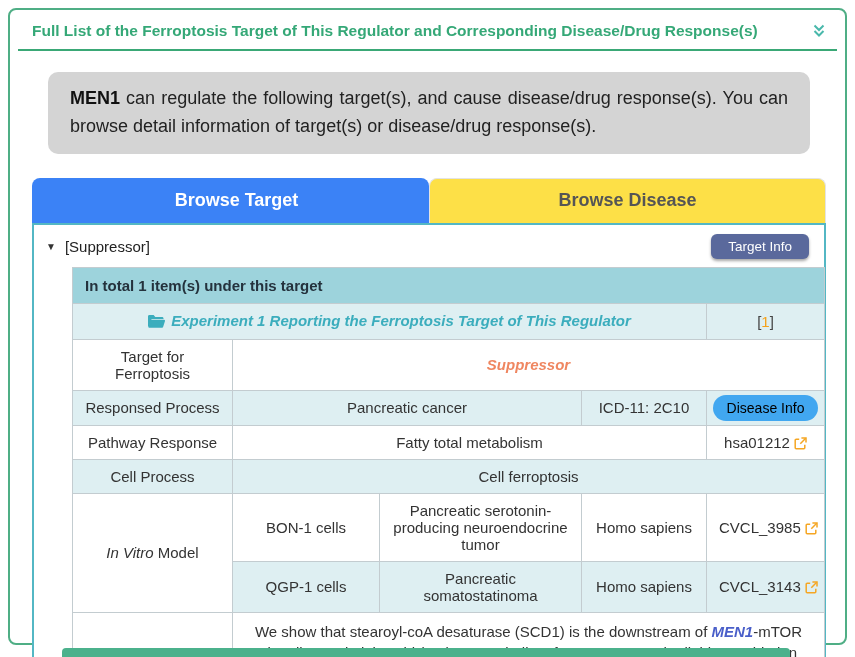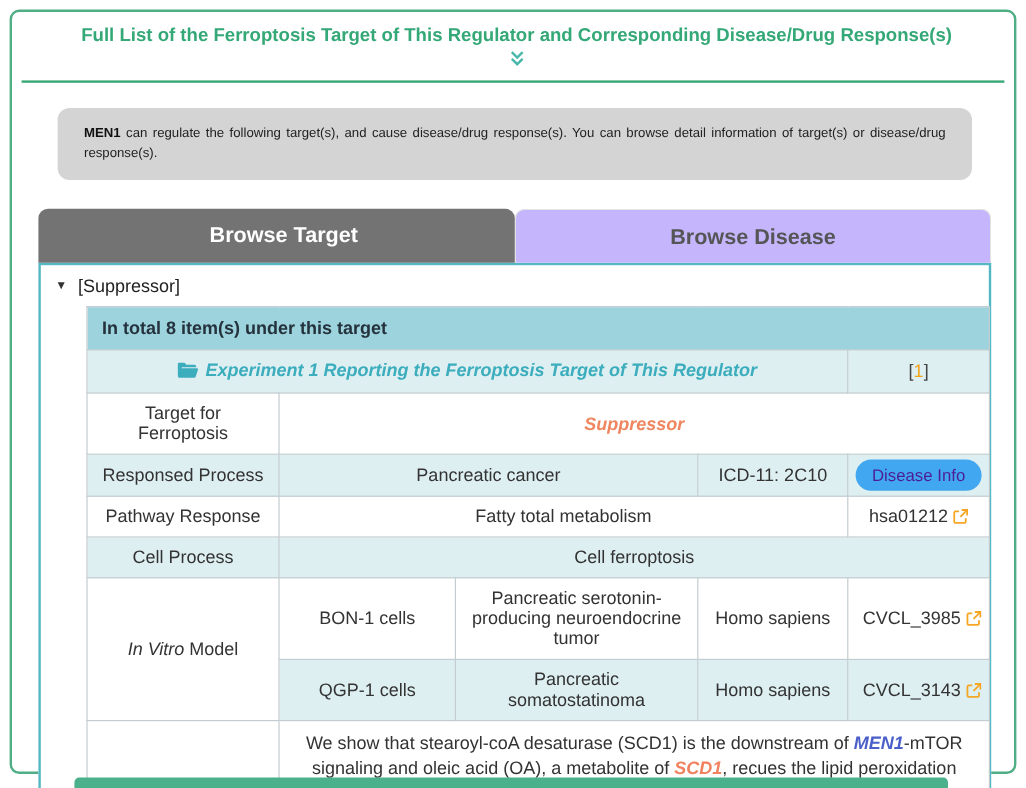--- a/index.html
+++ b/index.html
@@ -5,52 +5,52 @@
   * { box-sizing: border-box; margin: 0; padding: 0; }
   html,body { width: 855px; height: 657px; background:#fff; font-family:"Liberation Sans", sans-serif; overflow:hidden; }
   body { position:relative; }
 
   .container {
     position:absolute; left:8px; top:8px; width:839px; height:637px;
     border:2px solid #4fae85; border-radius:8px; background:#fff;
   }
   .section-header {
     display:flex; justify-content:space-between; align-items:center;
-    padding:11px 16px 8px 22px; color:#35a877; font-weight:bold; font-size:15.5px;flex-direction:column;
+    padding:11px 16px 8px 22px; color:#35a877; font-weight:bold; font-size:15.5px;
   }
   .chev { cursor:pointer; display:inline-flex; padding:2px; }
   .divider { border-top:2px solid #3aa876; margin:0 8px; }
 
   .intro-box {
     margin:21px 35px 0 38px; background:#d4d4d4; border-radius:10px;
-    padding:13px 22px; font-size:11px; line-height:1.55; color:#222; text-align:justify;
+    padding:13px 22px; font-size:18px; line-height:1.55; color:#222; text-align:justify;
   }
   .intro-box b { color:#111; }
 
   .tabs { display:flex; margin:24px 19px 0 22px; }
   .tab {
     width:50%; height:45px; display:flex; align-items:center; justify-content:center;
     font-size:18px; font-weight:bold; cursor:pointer; border-radius:8px 8px 0 0;
   }
-  .tab.active { background:#737373; color:#fff;padding-left:12px; }
-  .tab.inactive { background:#c4b5fd; color:#555; border:1px solid #e3e3e3; border-bottom:none; }
+  .tab.active { background:#3b82f6; color:#fff;padding-left:12px; }
+  .tab.inactive { background:#fde047; color:#555; border:1px solid #e3e3e3; border-bottom:none; }
 
   .panel {
     margin:0 19px 0 22px; border:2px solid #53b7c4; height:443px; background:#fff;
   }
   .target-row { display:flex; align-items:center; gap:7px; padding:9px 8px 8px 10px; font-size:15px; color:#222; }
   .tri { font-size:10px; color:#333; cursor:pointer; padding:0 2px; }
   .target-name { font-weight:bold; }
   .btn-slate {
     margin-left:auto; margin-right:7px; background:#5a699c; color:#fff; border:none;
     font-size:13.5px; padding:5px 17px; border-radius:6px; cursor:pointer;
     box-shadow:0 2px 3px rgba(0,0,0,0.35); font-family:"Liberation Sans",sans-serif;
   }
   .btn-blue {
-    background:#41a7f0; color:#4c1d95; border:none; font-size:14px; padding:5px 14px;
+    background:#41a7f0; color:#000000; border:none; font-size:14px; padding:5px 14px;
     border-radius:13px; cursor:pointer; font-family:"Liberation Sans",sans-serif;
   }
 
   table.detail { border-collapse:collapse; table-layout:fixed; width:752px; margin-left:38px; font-size:15px; color:#333; }
   table.detail td, table.detail th { border:1px solid #c3ccd0; padding:8px 12px; vertical-align:middle; text-align:center; }
   tr.summary th { background:#9dd3dc; color:#24323d; font-size:15px; text-align:left; padding:9px 12px; }
   tr.teal td { background:#deeff2; }
   tr.white td { background:#fff; }
   .exp-cell { color:#3badbd; font-weight:bold; font-style:italic; }
   .exp-cell .folder { margin-right:6px; vertical-align:-2px; }
@@ -92,33 +92,34 @@
   <div class="tabs">
     <div class="tab active">Browse Target</div>
     <div class="tab inactive">Browse Disease</div>
   </div>
 
   <div class="panel">
 
     <div class="target-row">
       <span class="tri">▼</span>
       <span>[Suppressor]</span>
+      <button class="btn-slate">Target Info</button>
     </div>
 
     <table class="detail">
       <colgroup>
         <col style="width:160px">
           <col style="width:147px">
           <col style="width:202px">
           <col style="width:125px">
           <col style="width:118px">
       </colgroup>
       <tbody>
           <tr class="summary">
-        <th colspan="5">In total 8 item(s) under this target</th>
+        <th colspan="5">In total 1 item(s) under this target</th>
       </tr>
       <tr class="teal">
         <td colspan="4" class="exp-cell">
           <span class="folder"><svg width="17" height="13" viewBox="0 0 17 13">
                   <path fill="#3badbd" d="M0 1.4C0 .6.6 0 1.4 0h4.2l1.7 1.9h6.8c.8 0 1.4.6 1.4 1.4v.8H3.6L1.4 10.5 0 12z"></path>
                   <path fill="#3badbd" d="M2.5 4.8h13.6c.7 0 1.1.6.9 1.2l-1.9 6c-.1.4-.5.7-1 .7H1.1c-.5 0-.8-.5-.7-.9z"></path>
                 </svg></span><span>Experiment 1 Reporting the Ferroptosis Target of This Regulator</span>
         </td>
         <td class="ref-cell">
           <a><span class="bracket">[</span><span class="ref-num">1</span><span class="bracket">]</span></a>

